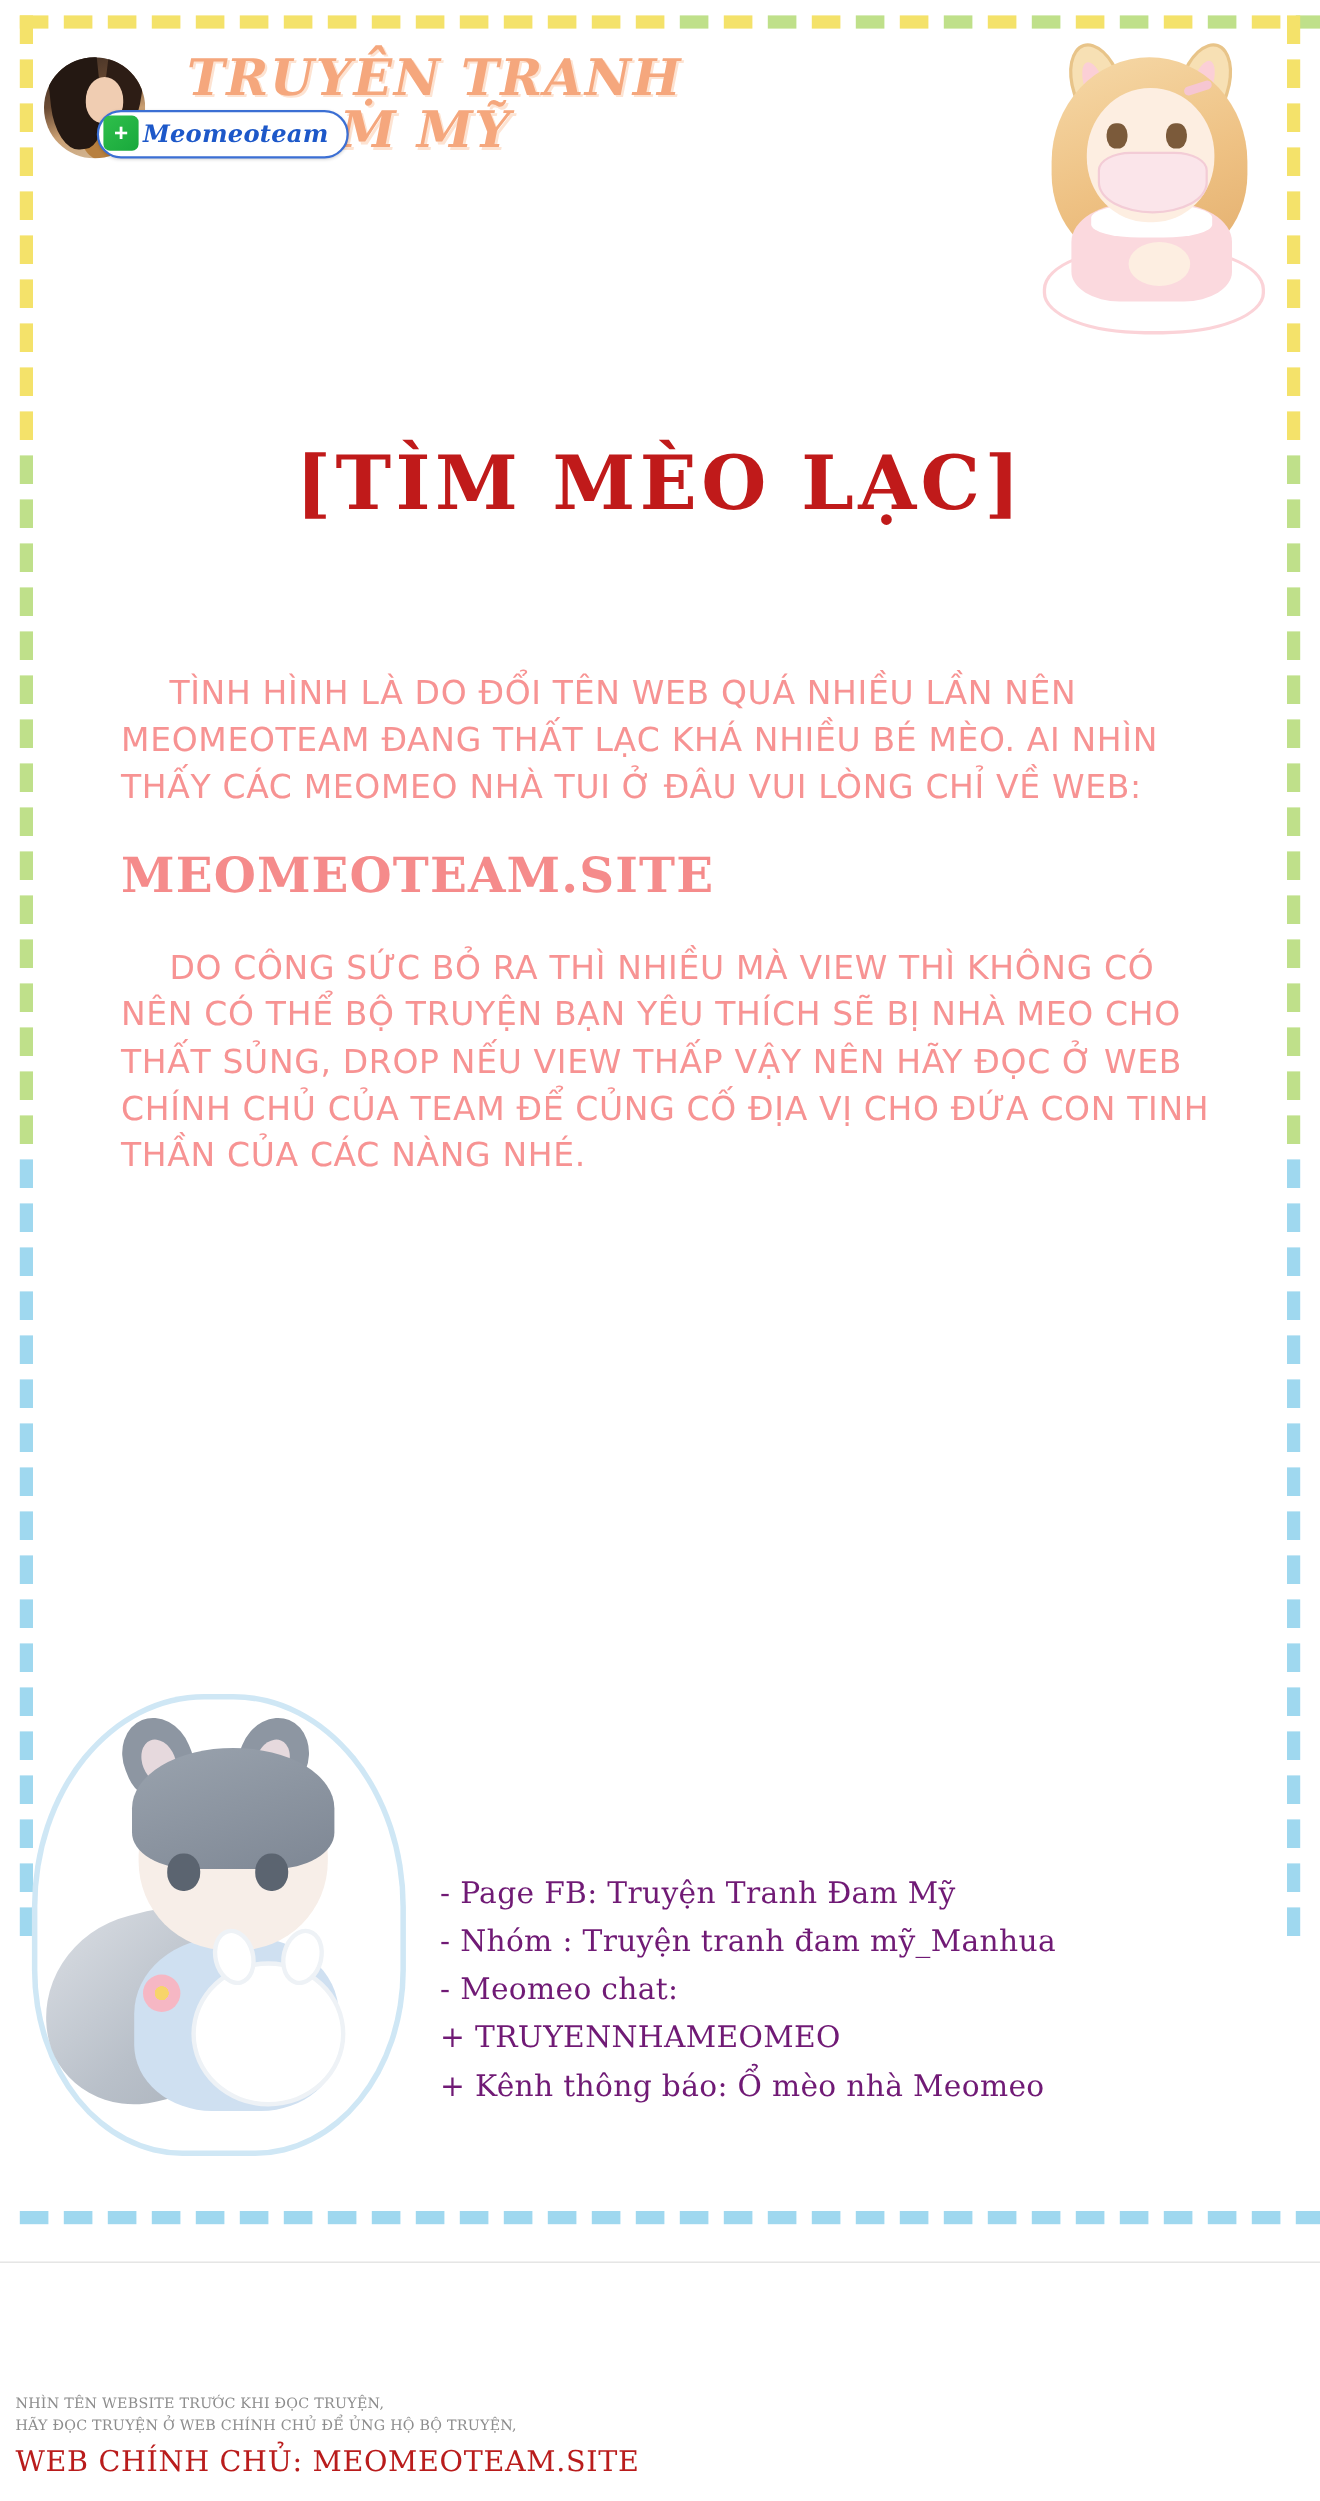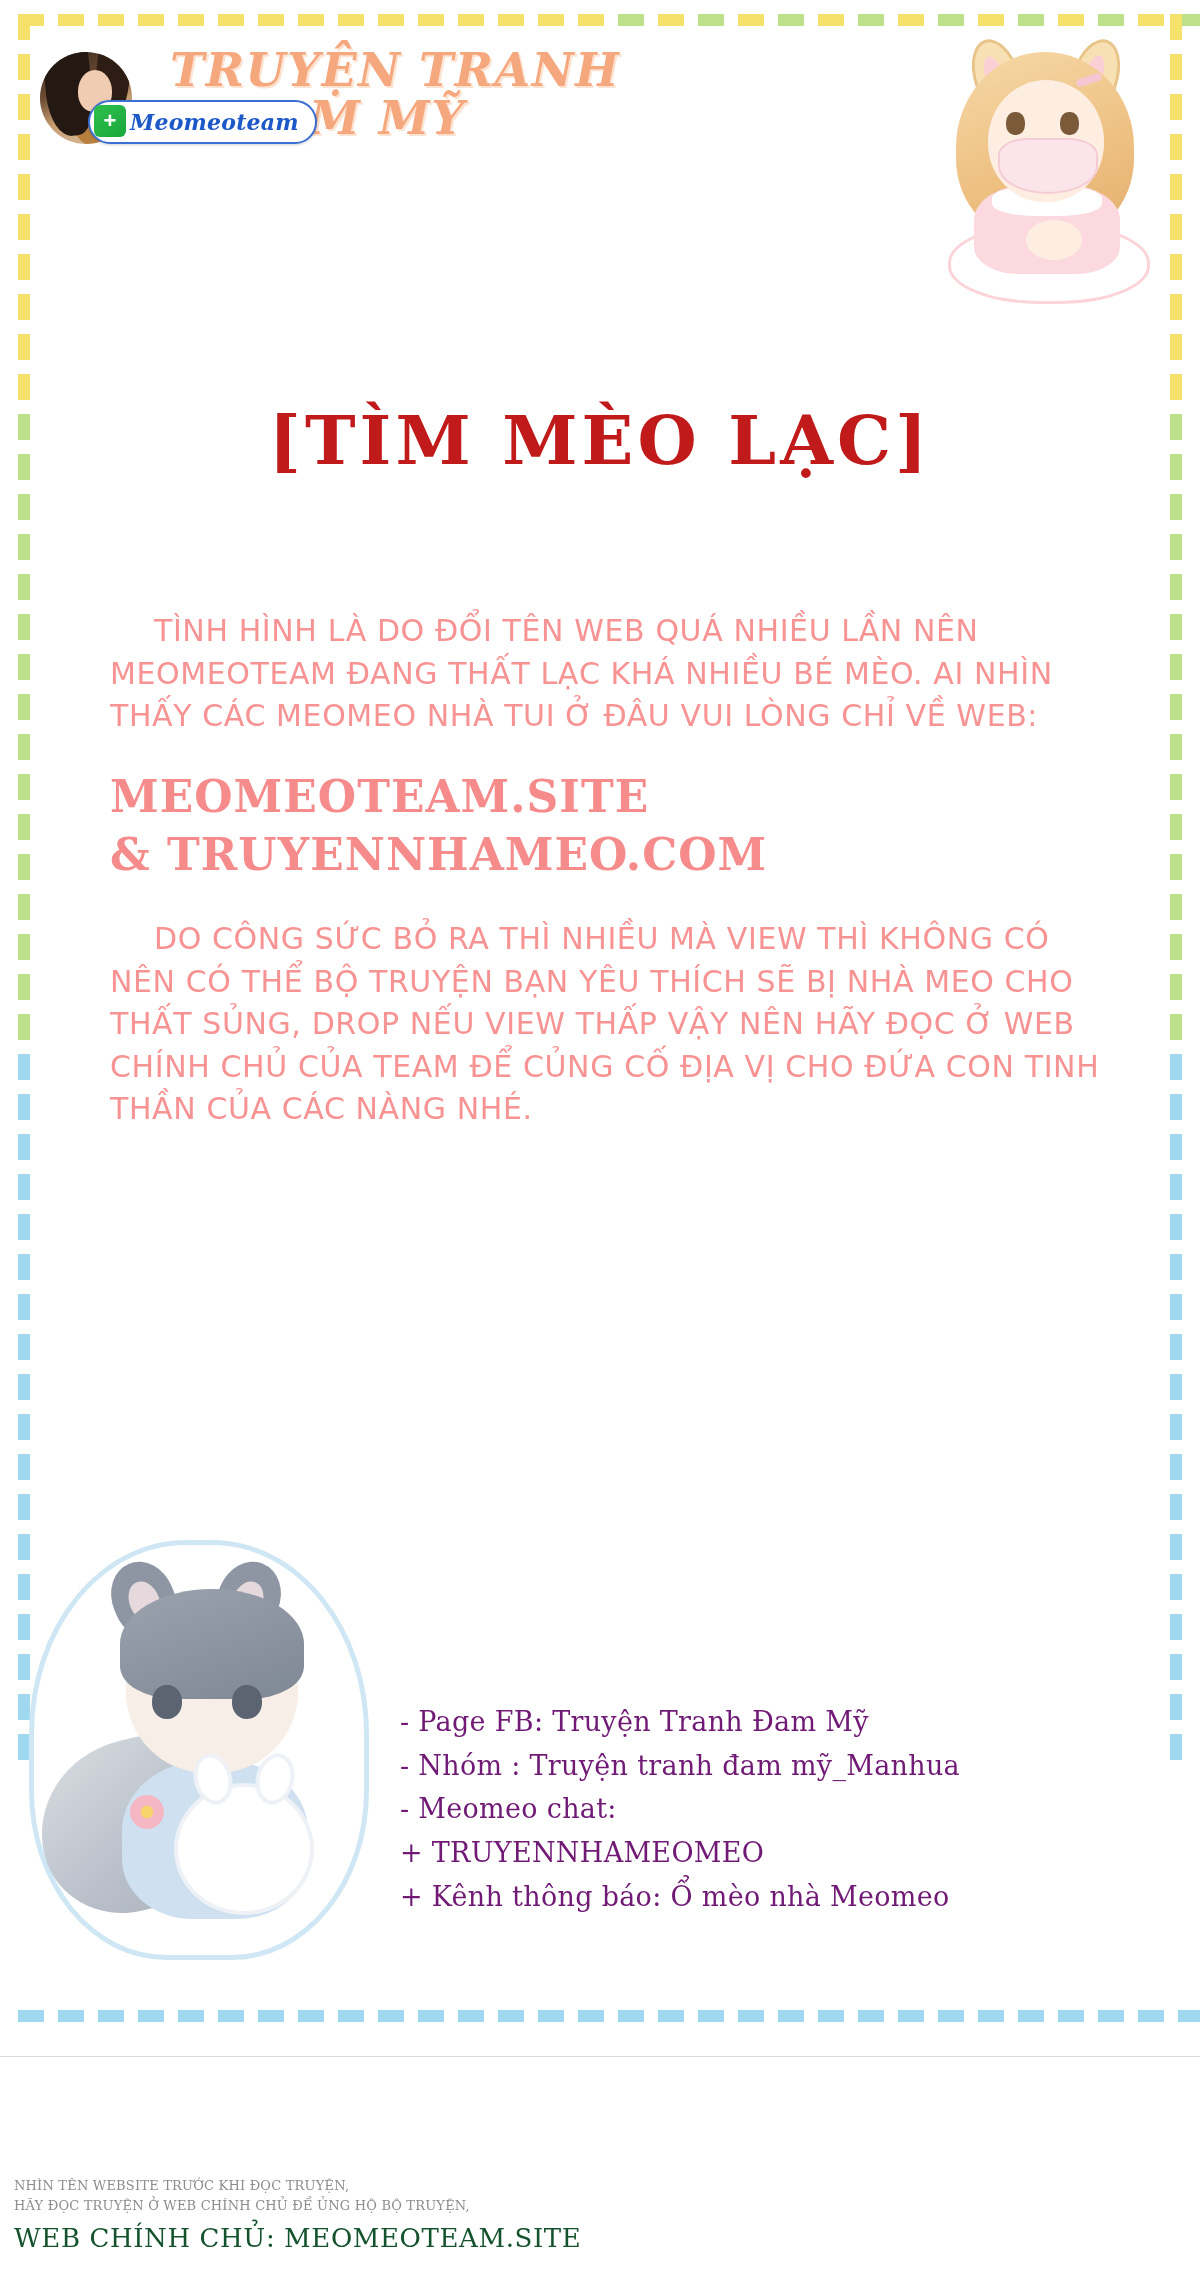--- a/index.html
+++ b/index.html
@@ -453,21 +453,21 @@
   .footer .tiny {
     color: #8d8d8d;
     font-family: "DejaVu Serif", serif;
     font-size: 13px;
     line-height: 1.5;
     letter-spacing: .2px;
     text-transform: uppercase;
   }
   .footer .site {
     margin-top: 8px;
-    color: #14532d;
+    color: #b91c1c;
     font-family: "DejaVu Serif", serif;
     font-size: 26px;
     letter-spacing: .6px;
     text-transform: uppercase;
   }
 </style>
 </head>
 <body>
 
 <div class="page">
@@ -665,21 +665,20 @@
     </div>
   </div>
 
   <div class="main-title">[Tìm mèo lạc]</div>
 
   <div class="content">
     <p class="body">Tình hình là do đổi tên web quá nhiều lần nên Meomeoteam đang thất lạc khá nhiều bé mèo. Ai nhìn thấy các meomeo nhà tui ở đâu vui lòng chỉ về web:</p>
 
     <div class="web-list">
       <div>Meomeoteam.site</div>
-      <div>&amp; Truyennhameo.com</div>
     </div>
 
     <p class="body">Do công sức bỏ ra thì nhiều mà view thì không có nên có thể bộ truyện bạn yêu thích sẽ bị nhà Meo cho thất sủng, drop nếu view thấp vậy nên hãy đọc ở web chính chủ của team để củng cố địa vị cho đứa con tinh thần của các nàng nhé.</p>
   </div>
 
   <div class="wolf">
     <div class="wolf-bg"></div>
     <div class="wolf-tail"></div>
     <div class="wolf-ear-l"></div>
     <div class="wolf-ear-r"></div>

